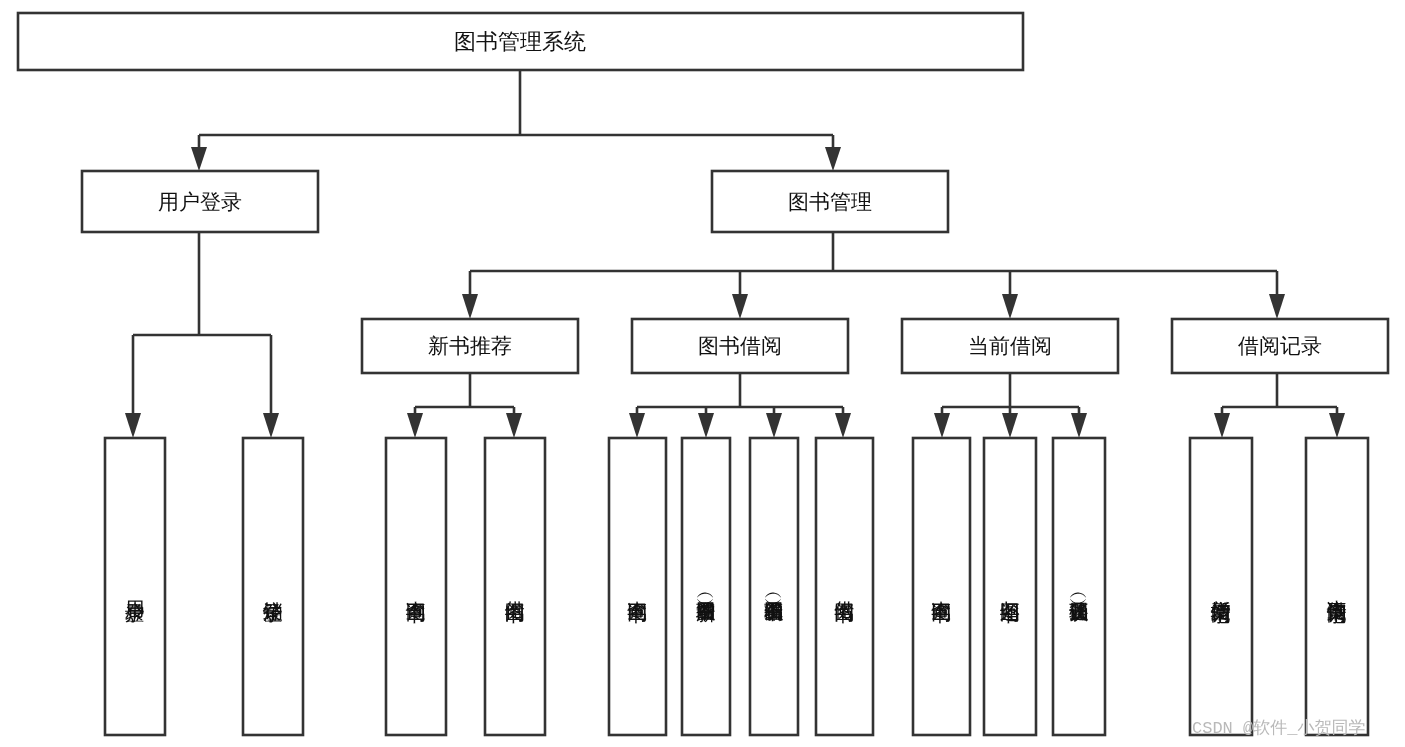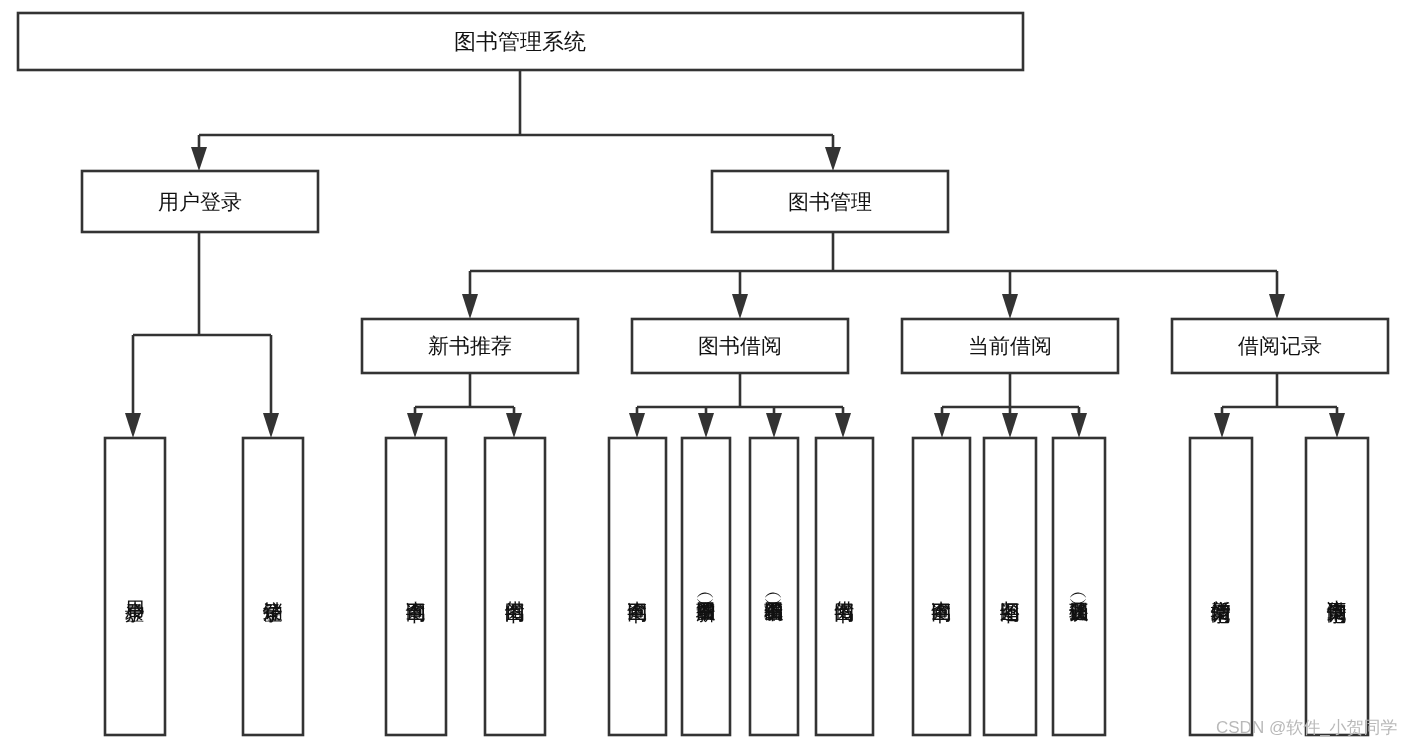--- a/index.html
+++ b/index.html
@@ -72,26 +72,25 @@
     pointer-events: none;
   }
   .vlabel.tight {
     font-size: 19px;
     letter-spacing: 0px;
   }
   #watermark {
     position: absolute;
     left: 1192px;
     top: 716px;
-    font-family: Liberation Sans, sans-serif;
+    font-family: Liberation Mono, monospace;
     font-size: 17px;
     color: #b9b9b9;
     white-space: nowrap;
     pointer-events: none;
-    padding-left: 24px;
   }
 </style>
 </head>
 <body>
 
 <div id="diagram-root">
 
   <svg class="tree" viewBox="0 0 1405 747" xmlns="http://www.w3.org/2000/svg">
 
     <g>

